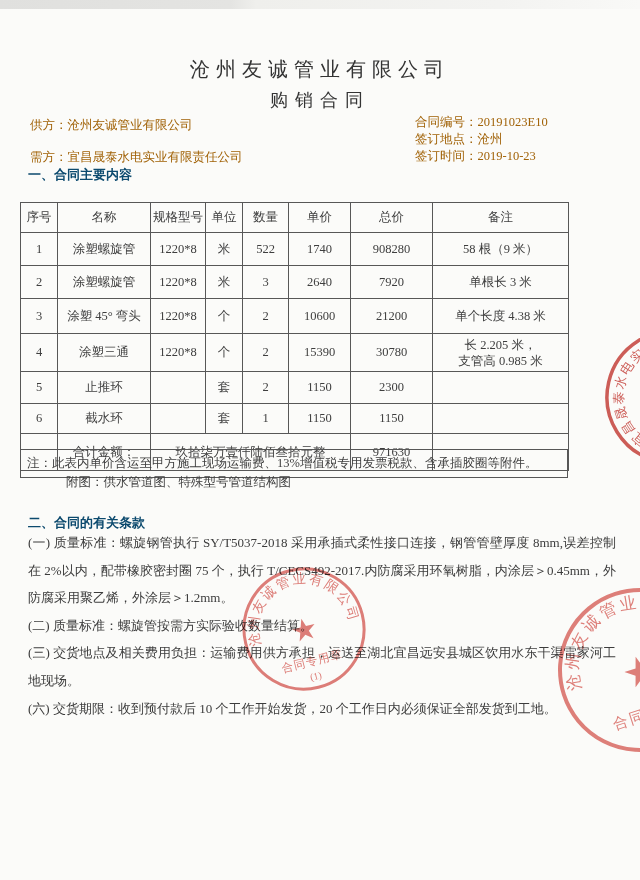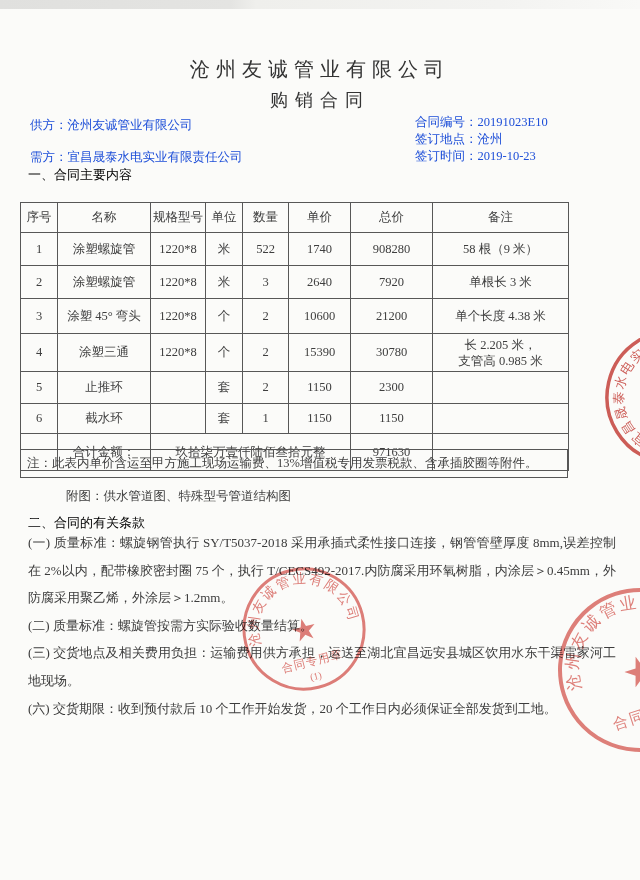--- a/index.html
+++ b/index.html
@@ -7,40 +7,40 @@
     width:640px;height:880px;overflow:hidden;position:relative;
     background:#fbfbf9;
     font-family:"Liberation Serif","DejaVu Serif",serif;
     color:#3d3d3d;
   }
   .abs{position:absolute;}
   .topband{left:0;top:0;width:640px;height:9px;
     background:linear-gradient(to right,#e0e0de 0%,#e4e4e2 36%,#efefec 40%,#f3f3f1 78%,#f9f9f7 100%);}
   .title{left:0;top:56px;width:640px;text-align:center;font-size:20px;letter-spacing:6px;color:#333;}
   .subtitle{left:0;top:88px;width:640px;text-align:center;font-size:18px;letter-spacing:7px;color:#343434;}
-  .meta{font-size:12.5px;color:#1d4ed8;white-space:nowrap;}
-  .sec-heading{font-size:13px;color:#000000;font-weight:400;white-space:nowrap;}
+  .meta{font-size:12.5px;color:#a16207;white-space:nowrap;}
+  .sec-heading{font-size:13px;color:#0c4a6e;font-weight:700;white-space:nowrap;}
   
   table.items{position:absolute;left:20px;top:202px;width:548px;border-collapse:collapse;table-layout:fixed;
     font-size:12.5px;color:#3e3e3e;}
   table.items td,table.items th{border:1px solid #575757;text-align:center;vertical-align:middle;
     font-weight:normal;padding:0 2px;overflow:hidden;}
   table.items{border:1.5px solid #464646;}
   thead tr{height:30px;}
   tbody.items-body tr:nth-child(1){height:33px;}
   tbody.items-body tr:nth-child(2){height:33px;}
   tbody.items-body tr:nth-child(3){height:35px;}
   tbody.items-body tr:nth-child(4){height:38px;}
   tbody.items-body tr:nth-child(5){height:32px;}
   tbody.items-body tr:nth-child(6){height:30px;}
   tbody.items-body td:last-child{white-space:pre-line;line-height:16px;}
   tr.total-row{height:37px;}
   .notebox{left:20px;top:449px;width:548px;height:29px;border:1px solid #565656;box-sizing:border-box;
     font-size:12.5px;display:flex;align-items:center;padding-left:6px;color:#3e3e3e;white-space:nowrap;}
-  .attachment{left:30px;top:488px;font-size:12.5px;padding-left:36px;}
+  .attachment{left:30px;top:474px;font-size:12.5px;padding-left:36px;}
   .clauses{left:28px;top:529px;width:588px;font-size:13px;line-height:27.6px;color:#3c3c3c;}
   .clauses p{margin:0;text-align:justify;}
   .clauses p:nth-of-type(4){padding-left:16px;text-indent:-16px;}
   
   .stamp{position:absolute;mix-blend-mode:multiply;opacity:.85;}
   .stamp .ring{fill:none;stroke:currentColor;}
   .stamp text{fill:currentColor;}
   .stamp-a{color:#c8423c;left:598px;top:322px;transform:rotate(-32deg);}
   .stamp-b{color:#d85b55;left:229px;top:554px;transform:rotate(-14deg);opacity:.78;}
   .stamp-c{color:#db655f;left:545px;top:575px;transform:rotate(-18deg);opacity:.82;}

